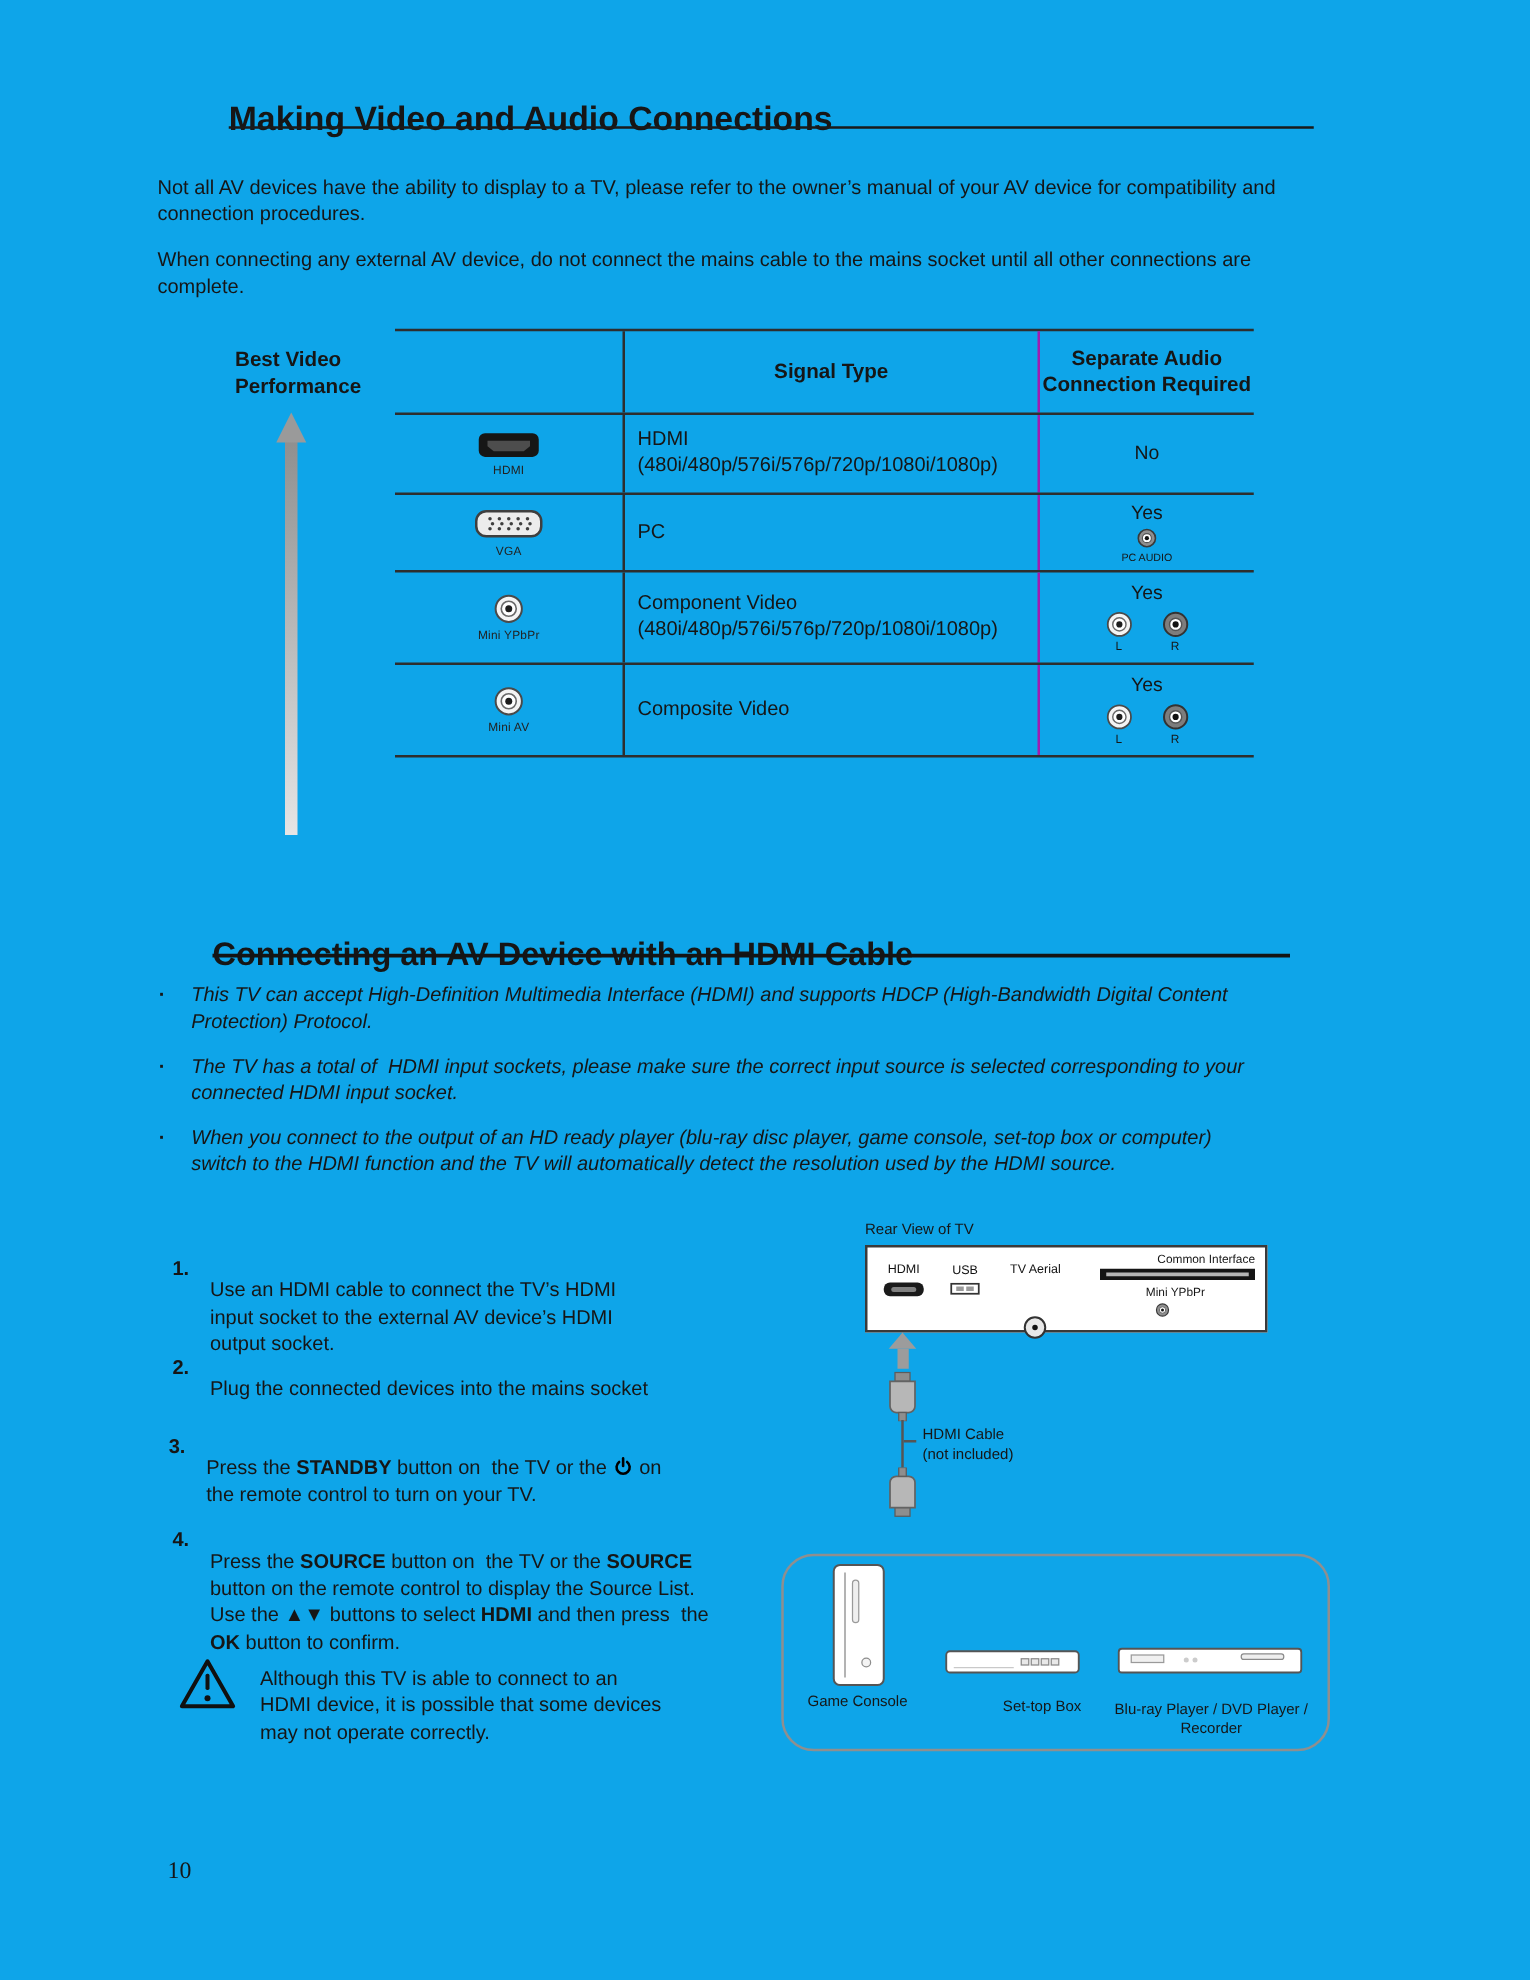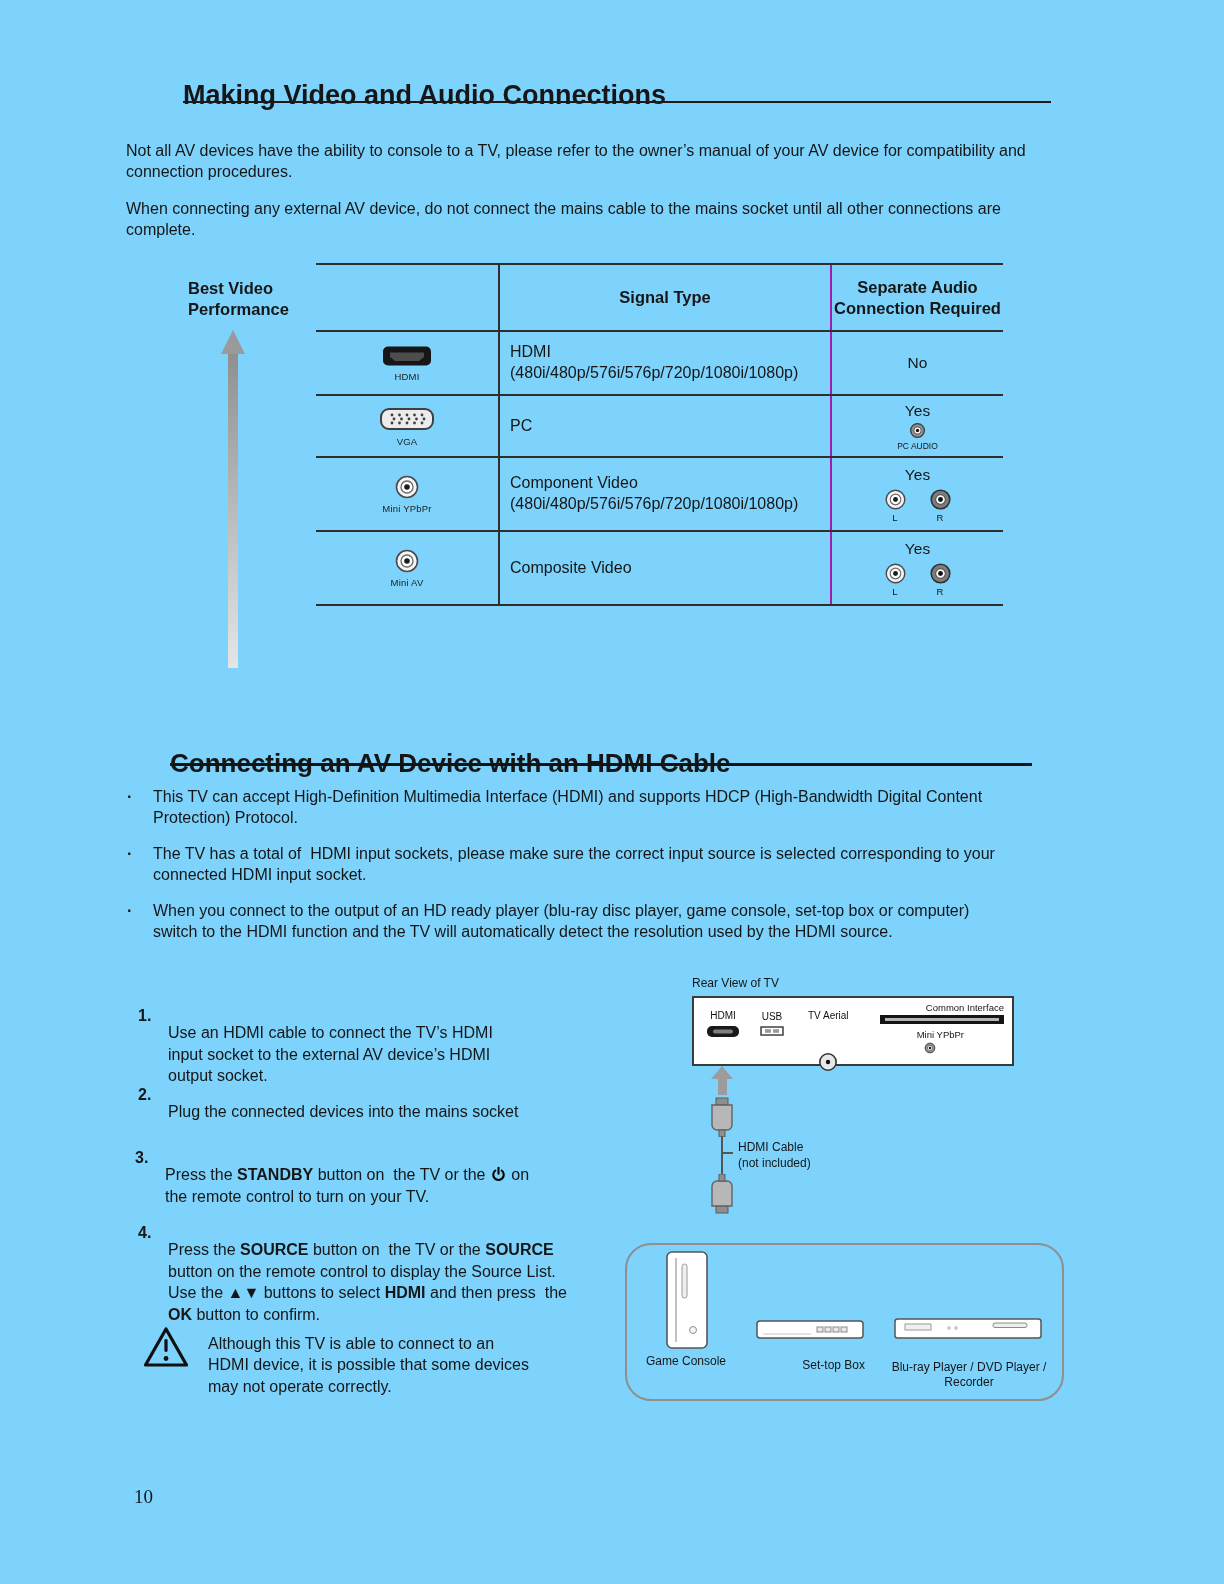--- a/index.html
+++ b/index.html
@@ -1,16 +1,16 @@
 <!DOCTYPE html>
 <html><head>
 <meta charset="utf-8">
 <style>
   html,body{margin:0;padding:0;background:#ffffff;}
-  .page{position:relative;width:1224px;height:1584px;background:#7dd3fc;
+  .page{position:relative;width:1224px;height:1584px;background:#0ea5e9;
         font-family:"Liberation Sans",sans-serif;color:#161616;overflow:hidden;}
 
   
   .title{position:absolute;left:183px;top:62px;font-size:27px;font-weight:700;}
   .title-rule{position:absolute;left:183px;top:101px;width:868px;height:2px;background:#1a1a1a;}
   .h2{position:absolute;left:170px;top:726px;font-size:26px;font-weight:700;}
   .h2-rule{position:absolute;left:170px;top:763px;width:862px;height:3px;background:#141414;}
 
   
   .intro{position:absolute;left:126px;top:140px;width:936px;font-size:16px;line-height:1.34;}
@@ -36,21 +36,21 @@
   .clabel{font-size:9.5px;color:#222;letter-spacing:0.2px;}
   .audio-col{display:flex;flex-direction:column;align-items:center;gap:2px;padding:4px 0;}
   .lr-row{display:flex;gap:22px;margin-top:2px;}
   .lr{display:flex;flex-direction:column;align-items:center;gap:1px;font-size:9.5px;}
   .pc-audio-label{font-size:8.5px;}
 
   
   .bullets{position:absolute;left:127px;top:786px;width:875px;font-size:16px;line-height:1.34;}
   .bullet{display:flex;margin-bottom:14px;}
   .bullet .marker{width:26px;flex:0 0 26px;font-weight:700;}
-  .bullet .btext{flex:1;}
+  .bullet .btext{flex:1;font-style:italic;}
 
   
   .step{position:absolute;display:flex;font-size:16px;line-height:1.35;}
   .step .num{font-weight:700;width:30px;flex:0 0 30px;}
   .step .stext{flex:1;margin-top:17px;}
   #step1{left:138px;top:1005px;width:378px;}
   #step2{left:138px;top:1084px;width:430px;}
   #step3{left:135px;top:1147px;width:395px;}
   #step4{left:138px;top:1222px;width:430px;}
   .power-icon{vertical-align:-2px;margin:0 1px;}
@@ -96,21 +96,21 @@
 </style>
 </head>
 <body>
 
 <div class="page">
 
   <h1 class="title">Making Video and Audio Connections</h1>
   <div class="title-rule"></div>
 
   <div class="intro">
-    <p>Not all AV devices have the ability to console to a TV, please refer to the owner’s manual of your AV device for compatibility and connection procedures.</p>
+    <p>Not all AV devices have the ability to display to a TV, please refer to the owner’s manual of your AV device for compatibility and connection procedures.</p>
     <p>When connecting any external AV device, do not connect the mains cable to the mains socket until all other connections are complete.</p>
   </div>
 
   <div class="side-label">
     <div>Best Video</div>
     <div>Performance</div>
   </div>
   <div class="perf-arrow"></div>
 
   <table class="conn-table">

